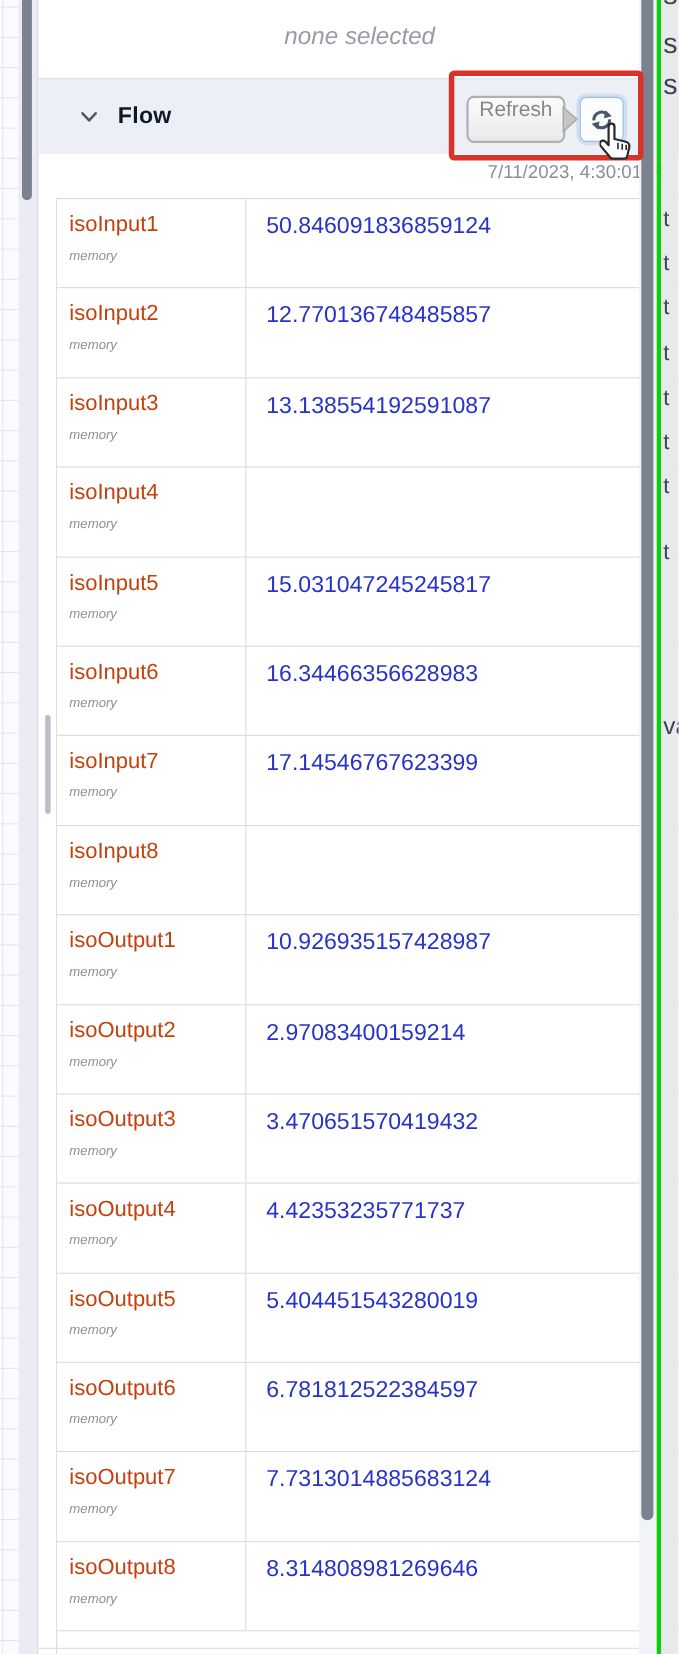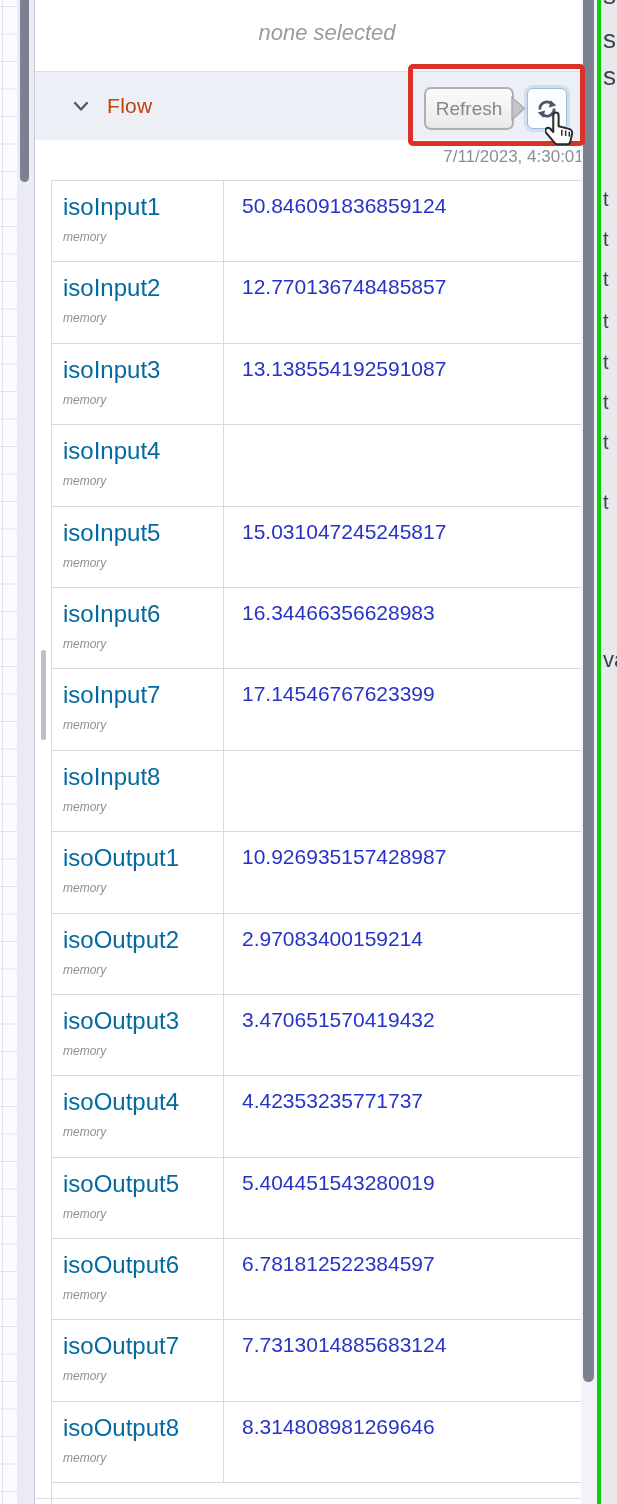--- a/index.html
+++ b/index.html
@@ -24,49 +24,49 @@
   .sep-line{left:34px;top:0;width:1px;height:1504px;background:#c9cbd8;}
 
   
   .panel{left:35px;top:0;width:546px;height:1504px;background:#fff;padding-left:38px;}
   .none-selected{position:absolute;top:20px;left:0;right:0;text-align:center;
     font-style:italic;font-size:22px;color:#9b9ba6;}
   .flow-header{position:absolute;top:71px;left:0;width:100%;height:69px;
     background:#edeff7;border-top:1px solid #dcdde6;box-sizing:border-box;
     display:flex;align-items:center;cursor:pointer;}
   .chev{margin-left:38px;display:flex;}
-  .flow-title{margin-left:18px;font-size:21px;font-weight:normal;color:#c2410c;letter-spacing:.3px;}
+  .flow-title{margin-left:18px;font-size:21px;font-weight:bold;color:#0f172a;letter-spacing:.3px;}
   .timestamp{position:absolute;top:147px;left:0;right:0;text-align:right;
     padding-right:5px;font-size:17px;color:#8d8d97;}
 
   .ctx-table{position:absolute;top:180px;left:16px;right:0;height:1324px;
     border-left:1px solid #d8dae2;box-sizing:border-box;}
   .row{display:flex;height:80.4px;border-top:1px solid #d8dae2;background:#fff;box-sizing:content-box;}
   .row-end{height:0;border-top:1px solid #d8dae2;}
   .cell-name{width:172px;box-sizing:border-box;border-right:1px solid #d8dae2;padding:12px 0 0 11px;}
-  .vname{font-size:24px;color:#0369a1;}
+  .vname{font-size:20px;color:#c2410c;}
   .vscope{margin-top:9px;font-style:italic;font-size:12px;color:#8e8f99;}
   .cell-value{flex:1;padding:13px 0 0 18px;font-size:21px;color:#2733c8;box-sizing:border-box;}
   .bottom-line{left:35px;top:1498px;width:546px;height:1px;background:#dcdde6;}
 
   .inner-thumb{left:41px;top:650px;width:5px;height:90px;background:#bdbec8;border-radius:3px;}
 
   
   .right-track{left:581px;top:0;width:16px;height:1504px;background:#f2f3f9;}
   .right-thumb{position:absolute;left:2px;top:-10px;width:11px;height:1392px;background:#7b818f;border-radius:6px;}
   .green-line{left:597px;top:0;width:4px;height:1504px;background:#0ad00a;}
   .right-strip{left:601px;top:0;width:16px;height:1504px;background:#e9e9ec;overflow:hidden;}
   .letter{position:absolute;left:2px;color:#3d424e;line-height:1;white-space:pre;}
 
   
   .red-box{left:408px;top:64px;width:177px;height:82px;border:5px solid #d93228;
     border-radius:5px;box-sizing:border-box;z-index:20;pointer-events:none;}
   .tooltip{left:424px;top:87px;width:90px;height:43px;box-sizing:border-box;
     background:linear-gradient(#fbfbfb,#eaeaea);border:2px solid #b0b0b0;border-radius:7px;
-    display:flex;align-items:center;justify-content:center;
+    display:flex;justify-content:center;
     font-size:19px;color:#878787;z-index:10;}
   .tip-arrow{left:511px;top:96px;z-index:10;}
   .refresh-btn{left:527px;top:88px;width:40px;height:41px;box-sizing:border-box;
     background:#fbfdff;border:1px solid #9cbcd9;border-radius:6px;
     box-shadow:0 0 0 3px rgba(170,202,230,.45);
     display:flex;align-items:center;justify-content:center;padding:0;cursor:pointer;z-index:10;}
   .cursor-svg{left:545px;top:110px;z-index:30;pointer-events:none;}
 </style>
 </head>
 <body>

